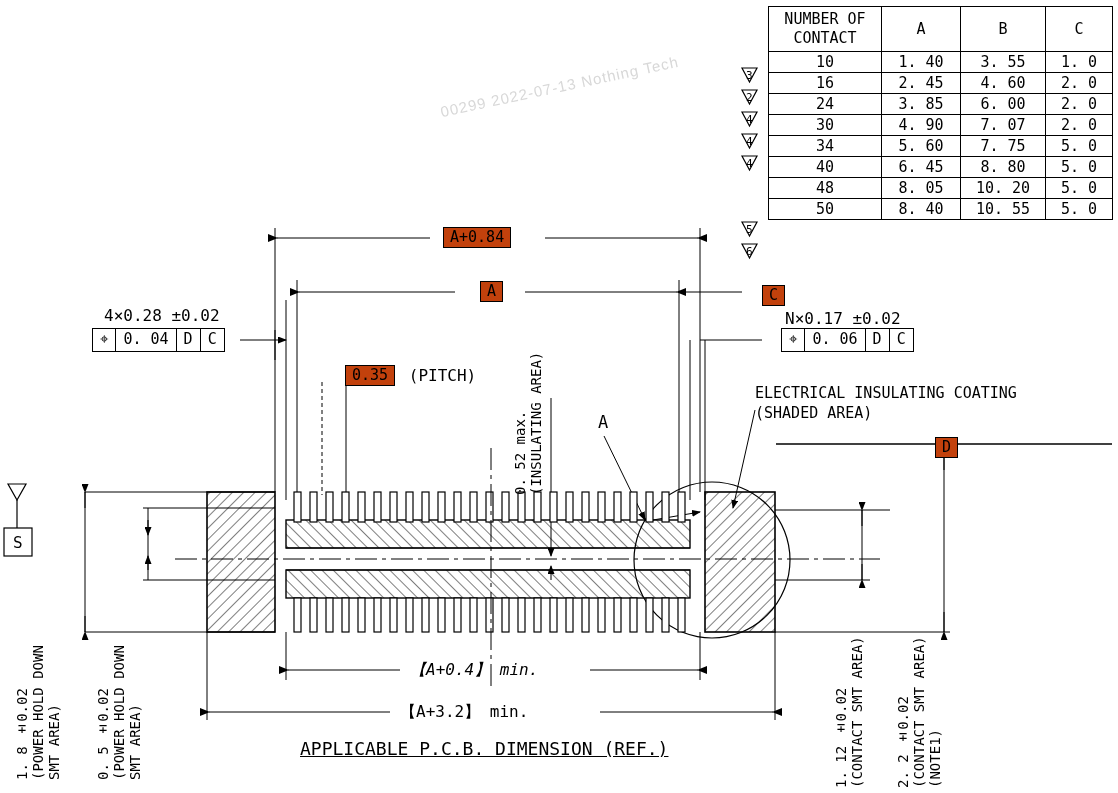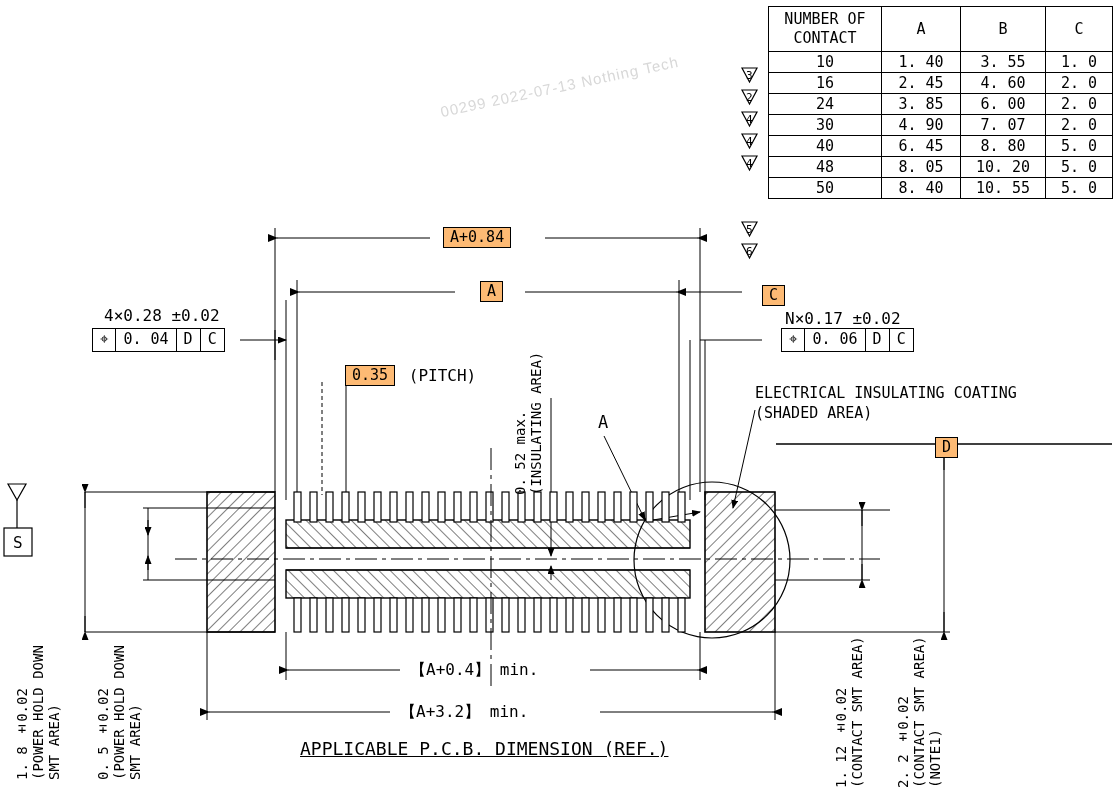--- a/index.html
+++ b/index.html
@@ -2,21 +2,21 @@
 <html><head>
 <meta charset="utf-8">
 <style>
   html,body{margin:0;padding:0;background:#fff;}
   body{width:1118px;height:793px;position:relative;overflow:hidden;
        font-family:"DejaVu Sans Mono",monospace;color:#000;}
   .abs{position:absolute;}
   table.spec{border-collapse:collapse;font-family:"DejaVu Sans Mono",monospace;}
   table.spec td,table.spec th{border:1px solid #000;text-align:center;
       font-weight:normal;font-size:15px;padding:1px 0;}
-  .boxed{border:1.5px solid #000;padding:1px 6px;background:#fdba74;display:inline-block;
+  .boxed{border:1.5px solid #000;padding:1px 6px;background:#c2410c;display:inline-block;
          font-size:15px;line-height:1.15;}
   .fcf{border:1.5px solid #000;display:inline-flex;background:#fff;}
   .fcf div{border-right:1.5px solid #000;padding:1px 7px;font-size:15px;line-height:1.3;}
   .fcf div:last-child{border-right:none;}
   .txt{font-size:16px;white-space:pre;line-height:1.2;}
   .vert{writing-mode:vertical-rl;transform:rotate(180deg);white-space:pre;font-size:14px;
         line-height:1.15;}
   .wm{position:absolute;color:#d8d8d8;font-size:15px;transform:rotate(-12deg);
       font-family:"Liberation Sans",sans-serif;letter-spacing:1px;}
   .ul{text-decoration:underline;}
@@ -56,20 +56,26 @@
           <td>24</td>
           <td>3. 85</td>
           <td>6. 00</td>
           <td>2. 0</td>
         </tr>
         <tr>
           <td>30</td>
           <td>4. 90</td>
           <td>7. 07</td>
           <td>2. 0</td>
+        </tr>
+        <tr>
+          <td>34</td>
+          <td>5. 60</td>
+          <td>7. 75</td>
+          <td>5. 0</td>
         </tr>
         <tr>
           <td>40</td>
           <td>6. 45</td>
           <td>8. 80</td>
           <td>5. 0</td>
         </tr>
         <tr>
           <td>48</td>
           <td>8. 05</td>
@@ -325,18 +331,18 @@
 <div class="abs vert" style="left:95px;top:630px;height:150px;">0. 5 ±0.02
 (POWER HOLD DOWN
 SMT AREA)</div>
 
 <div class="abs vert" style="left:833px;top:640px;height:148px;">1. 12 ±0.02
 (CONTACT SMT AREA)</div>
 <div class="abs vert" style="left:895px;top:640px;height:148px;">2. 2 ±0.02
 (CONTACT SMT AREA)
 (NOTE1)</div>
 
-<div class="abs txt" style="left:410px;top:660px;font-size:16px;">【A+0.4】 min.</div>
+<div class="abs txt" style="left:410px;top:660px;font-size:16px;font-style:italic;">【A+0.4】 min.</div>
 <div class="abs txt" style="left:400px;top:702px;font-size:16px;">【A+3.2】 min.</div>
 
 <div class="abs" style="left:300px;top:738px;width:500px;text-align:left;">
   <div class="txt ul" style="font-size:18px;">APPLICABLE P.C.B. DIMENSION (REF.)</div>
 </div>
 
 </body></html>

